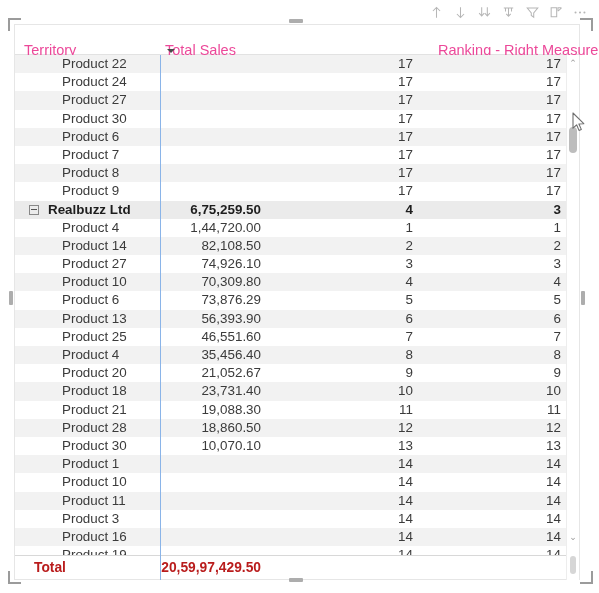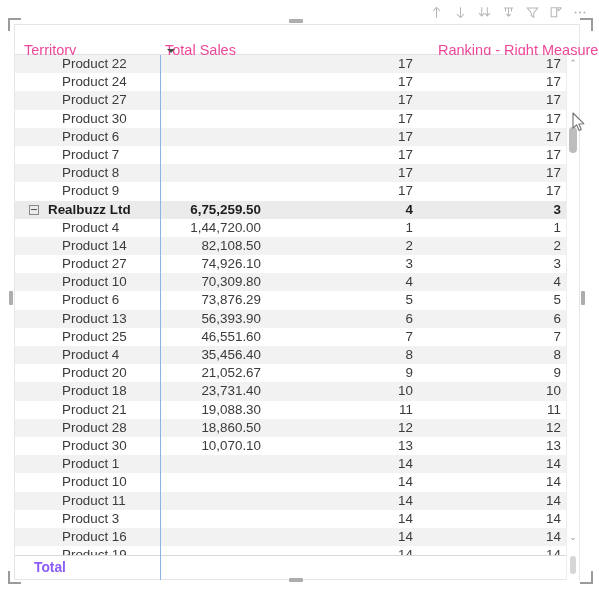--- a/index.html
+++ b/index.html
@@ -190,21 +190,21 @@
   #matrix-total-row {
     position: absolute;
     left: 0;
     bottom: 0;
     width: 564px;
     height: 24px;
     border-top: 1px solid #d8d8d8;
     background: #ffffff;
     font-size: 13.8px;
     font-weight: bold;
-    color: #8b5cf6;
+    color: #b91c1c;
     box-sizing: border-box;
   }
   #matrix-total-row .c-label { left: 19px; top: 4px; }
   #matrix-total-row .c-sales { top: 4px; }
 
   
   #matrix-scrollbar {
     position: absolute;
     right: 0px;
     top: 30px;
@@ -491,20 +491,21 @@
         <span class="c-sales"></span>
         <span class="c-wrong">14</span>
         <span class="c-right">14</span>
       </div>
     </div>
 
   <div id="column-divider"></div>
 
   <div id="matrix-total-row">
     <span class="c-label">Total</span>
+    <span class="c-sales">20,59,97,429.50</span>
     <span class="c-wrong"></span>
     <span class="c-right"></span>
   </div>
 
   <div id="matrix-scrollbar">
     <div class="sb-arrow" id="sb-arrow-up">⌃</div>
     <div id="sb-thumb"></div>
     <div class="sb-arrow" id="sb-arrow-down">⌄</div>
     <div id="sb-track-mark"></div>
   </div>

